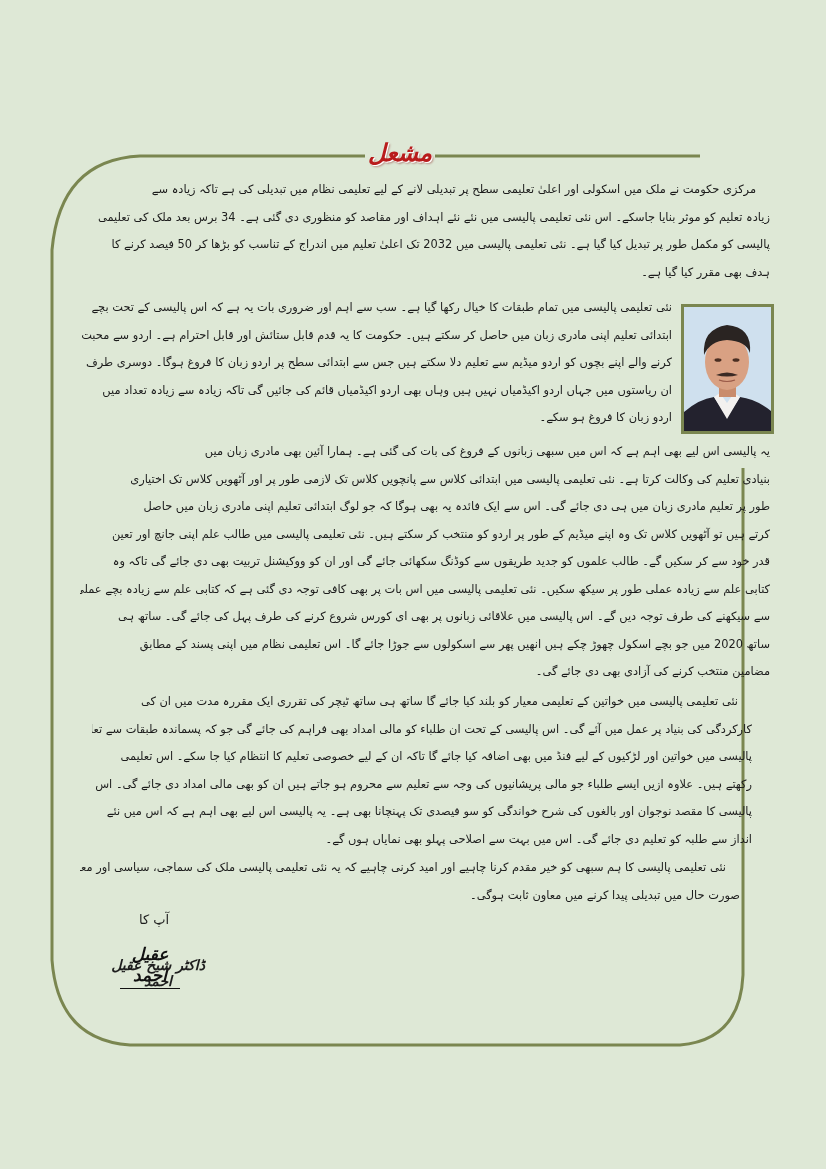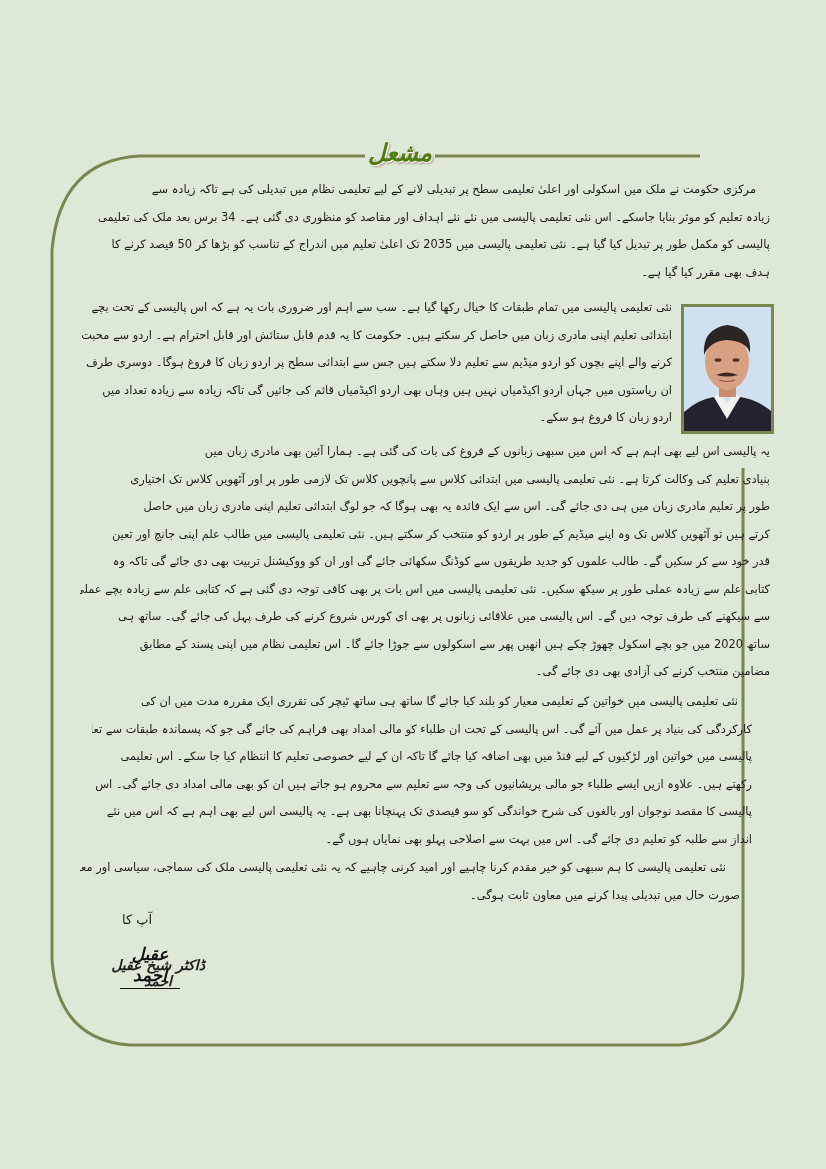--- a/index.html
+++ b/index.html
@@ -7,21 +7,21 @@
     width:826px; height:1169px; overflow:hidden;
     background:#dee8d6;
     position:relative;
     font-family:"DejaVu Sans", sans-serif;
     color:#1e1e1e;
   }
   .frame-svg { position:absolute; left:0; top:0; width:826px; height:1169px; pointer-events:none; }
   .title {
     position:absolute; left:368px; top:138px; width:64px; height:34px;
     font-family:"DejaVu Serif", serif; font-size:24px; font-weight:bold; font-style:italic;
-    color:#4d7c0f; text-align:right; direction:rtl;
+    color:#b91c1c; text-align:right; direction:rtl;
     text-shadow:1px 1px 0 #ffffff, 2px 2px 2px rgba(120,0,0,0.35);
   }
   .text-block {
     position:absolute; direction:rtl; text-align:right;
     font-family:"DejaVu Sans", sans-serif; font-size:11.4px; line-height:27.5px;
     color:#1c1c1c; letter-spacing:-0.2px;
   }
   .line { white-space:nowrap; overflow:hidden; height:27.5px; }
   .indent { padding-right:14px; }
   .photo {
@@ -41,21 +41,21 @@
   <path d="M 435 156 L 700 156" stroke="#7a8650" stroke-width="3" fill="none"></path>
 
   <path d="M 365 156 L 140 156 Q 60 160 52 250 L 52 960 Q 58 1040 130 1045 L 680 1045 Q 740 1040 743 975 L 743 468" stroke="#7a8650" stroke-width="3" fill="none"></path>
 </svg>
 
 <div class="title">مشعل</div>
 
 <div class="text-block" style="left:70px; top:176px; width:700px;">
   <div class="line indent">مرکزی حکومت نے ملک میں اسکولی اور اعلیٰ تعلیمی سطح پر تبدیلی لانے کے لیے تعلیمی نظام میں تبدیلی کی ہے تاکہ زیادہ سے</div>
   <div class="line">زیادہ تعلیم کو موثر بنایا جاسکے۔ اس نئی تعلیمی پالیسی میں نئے نئے اہداف اور مقاصد کو منظوری دی گئی ہے۔ 34 برس بعد ملک کی تعلیمی</div>
-  <div class="line">پالیسی کو مکمل طور پر تبدیل کیا گیا ہے۔ نئی تعلیمی پالیسی میں 2035 تک اعلیٰ تعلیم میں اندراج کے تناسب کو بڑھا کر 50 فیصد کرنے کا</div>
+  <div class="line">پالیسی کو مکمل طور پر تبدیل کیا گیا ہے۔ نئی تعلیمی پالیسی میں 2032 تک اعلیٰ تعلیم میں اندراج کے تناسب کو بڑھا کر 50 فیصد کرنے کا</div>
   <div class="line">ہدف بھی مقرر کیا گیا ہے۔</div>
 </div>
 
 <div class="text-block" style="left:70px; top:294px; width:602px;">
   <div class="line">نئی تعلیمی پالیسی میں تمام طبقات کا خیال رکھا گیا ہے۔ سب سے اہم اور ضروری بات یہ ہے کہ اس پالیسی کے تحت بچے</div>
   <div class="line">ابتدائی تعلیم اپنی مادری زبان میں حاصل کر سکتے ہیں۔ حکومت کا یہ قدم قابل ستائش اور قابل احترام ہے۔ اردو سے محبت</div>
   <div class="line">کرنے والے اپنے بچوں کو اردو میڈیم سے تعلیم دلا سکتے ہیں جس سے ابتدائی سطح پر اردو زبان کا فروغ ہوگا۔ دوسری طرف</div>
   <div class="line">ان ریاستوں میں جہاں اردو اکیڈمیاں نہیں ہیں وہاں بھی اردو اکیڈمیاں قائم کی جائیں گی تاکہ زیادہ سے زیادہ تعداد میں</div>
   <div class="line">اردو زبان کا فروغ ہو سکے۔</div>
 </div>
@@ -101,17 +101,17 @@
   <div class="line">رکھتے ہیں۔ علاوہ ازیں ایسے طلباء جو مالی پریشانیوں کی وجہ سے تعلیم سے محروم ہو جاتے ہیں ان کو بھی مالی امداد دی جائے گی۔ اس</div>
   <div class="line">پالیسی کا مقصد نوجوان اور بالغوں کی شرح خواندگی کو سو فیصدی تک پہنچانا بھی ہے۔ یہ پالیسی اس لیے بھی اہم ہے کہ اس میں نئے</div>
   <div class="line">انداز سے طلبہ کو تعلیم دی جائے گی۔ اس میں بہت سے اصلاحی پہلو بھی نمایاں ہوں گے۔</div>
 </div>
 
 <div class="text-block" style="left:80px; top:854px; width:660px;">
   <div class="line indent">نئی تعلیمی پالیسی کا ہم سبھی کو خیر مقدم کرنا چاہیے اور امید کرنی چاہیے کہ یہ نئی تعلیمی پالیسی ملک کی سماجی، سیاسی اور معاشی</div>
   <div class="line">صورت حال میں تبدیلی پیدا کرنے میں معاون ثابت ہوگی۔</div>
 </div>
 
-<div class="closing" style="top:912px; font-size:13px; left:107px; width:60px;">آپ کا</div>
+<div class="closing" style="top:912px; font-size:13px; left:124px; width:60px;">آپ کا</div>
 <div class="closing" style="top:944px; left:120px; width:60px; height:36px;">
   <span style="font-family:Liberation Serif, serif; font-style:italic; font-size:17px; font-weight:bold; color:#111; display:block; border-bottom:1.5px solid #111; padding-bottom:2px;">عقیل احمد</span>
 </div>
 <div class="closing" style="top:957px; left:98px; width:120px; font-size:14px; font-weight:bold; font-style:italic;">ڈاکٹر شیخ عقیل احمد</div>
 
 </body></html>

